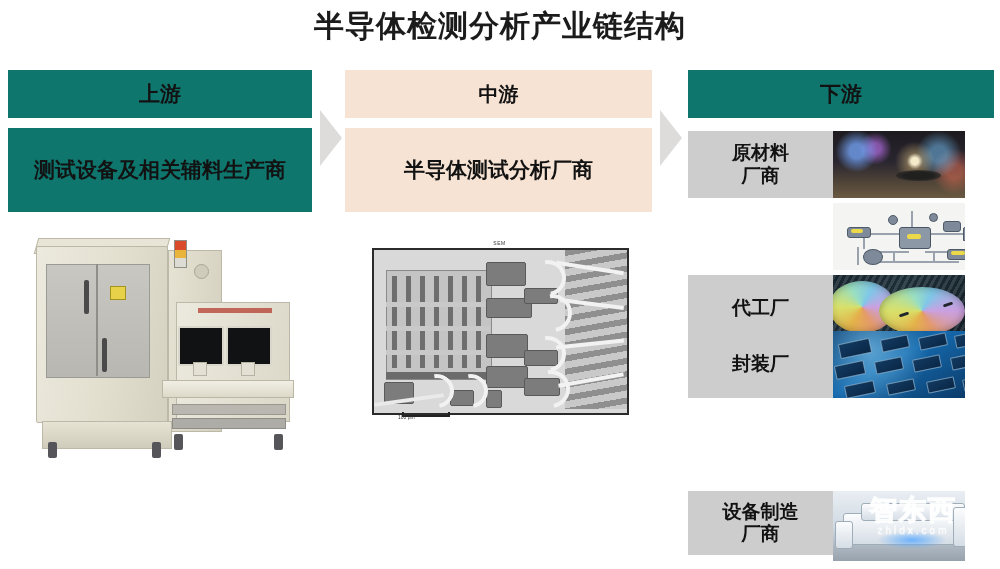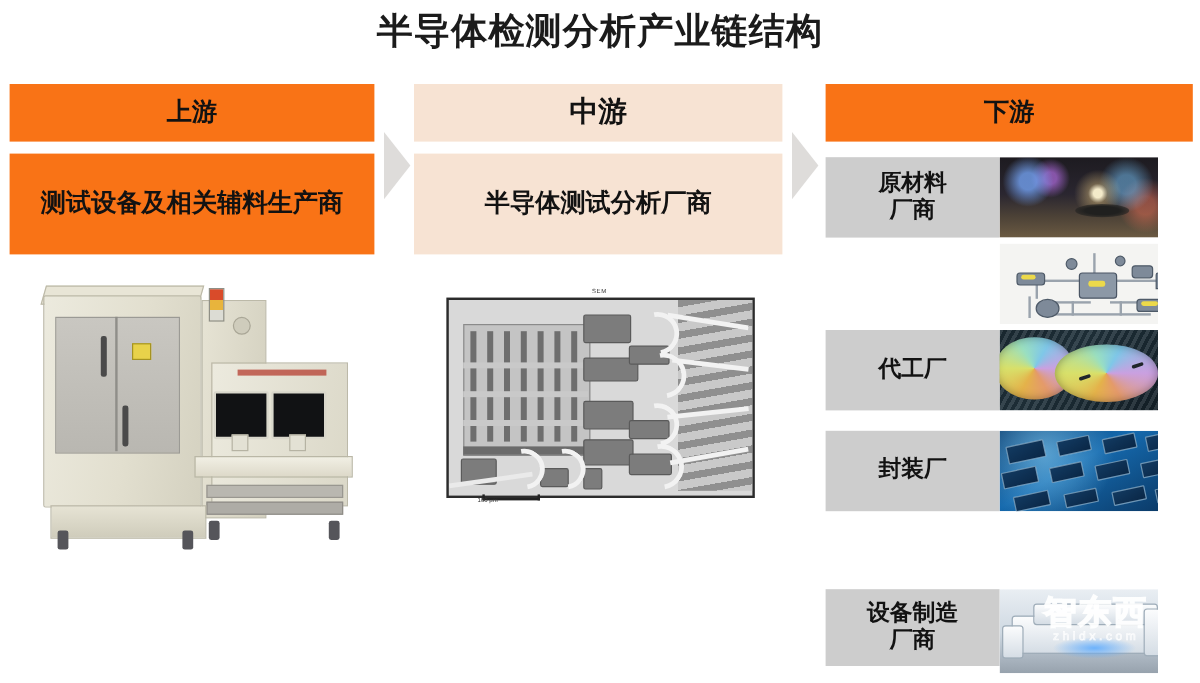--- a/index.html
+++ b/index.html
@@ -35,42 +35,42 @@
     position: absolute;
     box-sizing: border-box;
     display: flex;
     align-items: center;
     justify-content: center;
     text-align: center;
     font-weight: 700;
     line-height: 1.22;
     color: #121212;
   }
-  .gray  { background: #f97316; }
+  .gray  { background: #0f766e; }
   .peach { background: #f7e3d3; }
 
   
   #col-upstream-header {
     left: 8px;  top: 70px;  width: 304px; height: 48px;
     font-size: 21px;
   }
   #col-upstream-body {
     left: 8px;  top: 128px; width: 304px; height: 84px;
     font-size: 21px;
     padding: 0 10px;
   }
   #upstream-photo {
     position: absolute;
     left: 22px; top: 228px; width: 270px; height: 240px;
   }
 
   
   #col-midstream-header {
     left: 345px; top: 70px;  width: 307px; height: 48px;
-    font-size: 24px;
+    font-size: 20px;
   }
   #col-midstream-body {
     left: 345px; top: 128px; width: 307px; height: 84px;
     font-size: 21px;
   }
   #midstream-photo {
     position: absolute;
     left: 372px; top: 240px; width: 255px; height: 180px;
   }
 
@@ -533,21 +533,21 @@
     <div class="ds-thumb">
       <div class="thumb-inner tb-wafer">
         <div class="wafer-disc" style="left:-4px; top:6px;  width:66px; height:52px;"></div>
         <div class="wafer-disc" style="left:46px; top:12px; width:86px; height:48px;"></div>
         <div class="wafer-notch" style="left:66px; top:38px;"></div>
         <div class="wafer-notch" style="left:110px; top:28px;"></div>
       </div>
     </div>
   </div>
 
-  <div class="ds-row" style="top:228px;">
+  <div class="ds-row" style="top:200px;">
     <div class="ds-label">
       <span>封装厂</span>
     </div>
     <div class="ds-thumb">
       <div class="thumb-inner tb-package">
         <div class="pkg-chip" style="left:6px;  top:10px; width:30px; height:13px; transform:rotate(-12deg);"></div>
         <div class="pkg-chip" style="left:48px; top:6px;  width:26px; height:11px; transform:rotate(-12deg);"></div>
         <div class="pkg-chip" style="left:86px; top:4px;  width:26px; height:11px; transform:rotate(-12deg);"></div>
         <div class="pkg-chip" style="left:122px;top:2px;  width:26px; height:11px; transform:rotate(-12deg);"></div>
         <div class="pkg-chip" style="left:2px;  top:32px; width:28px; height:12px; transform:rotate(-12deg);"></div>

